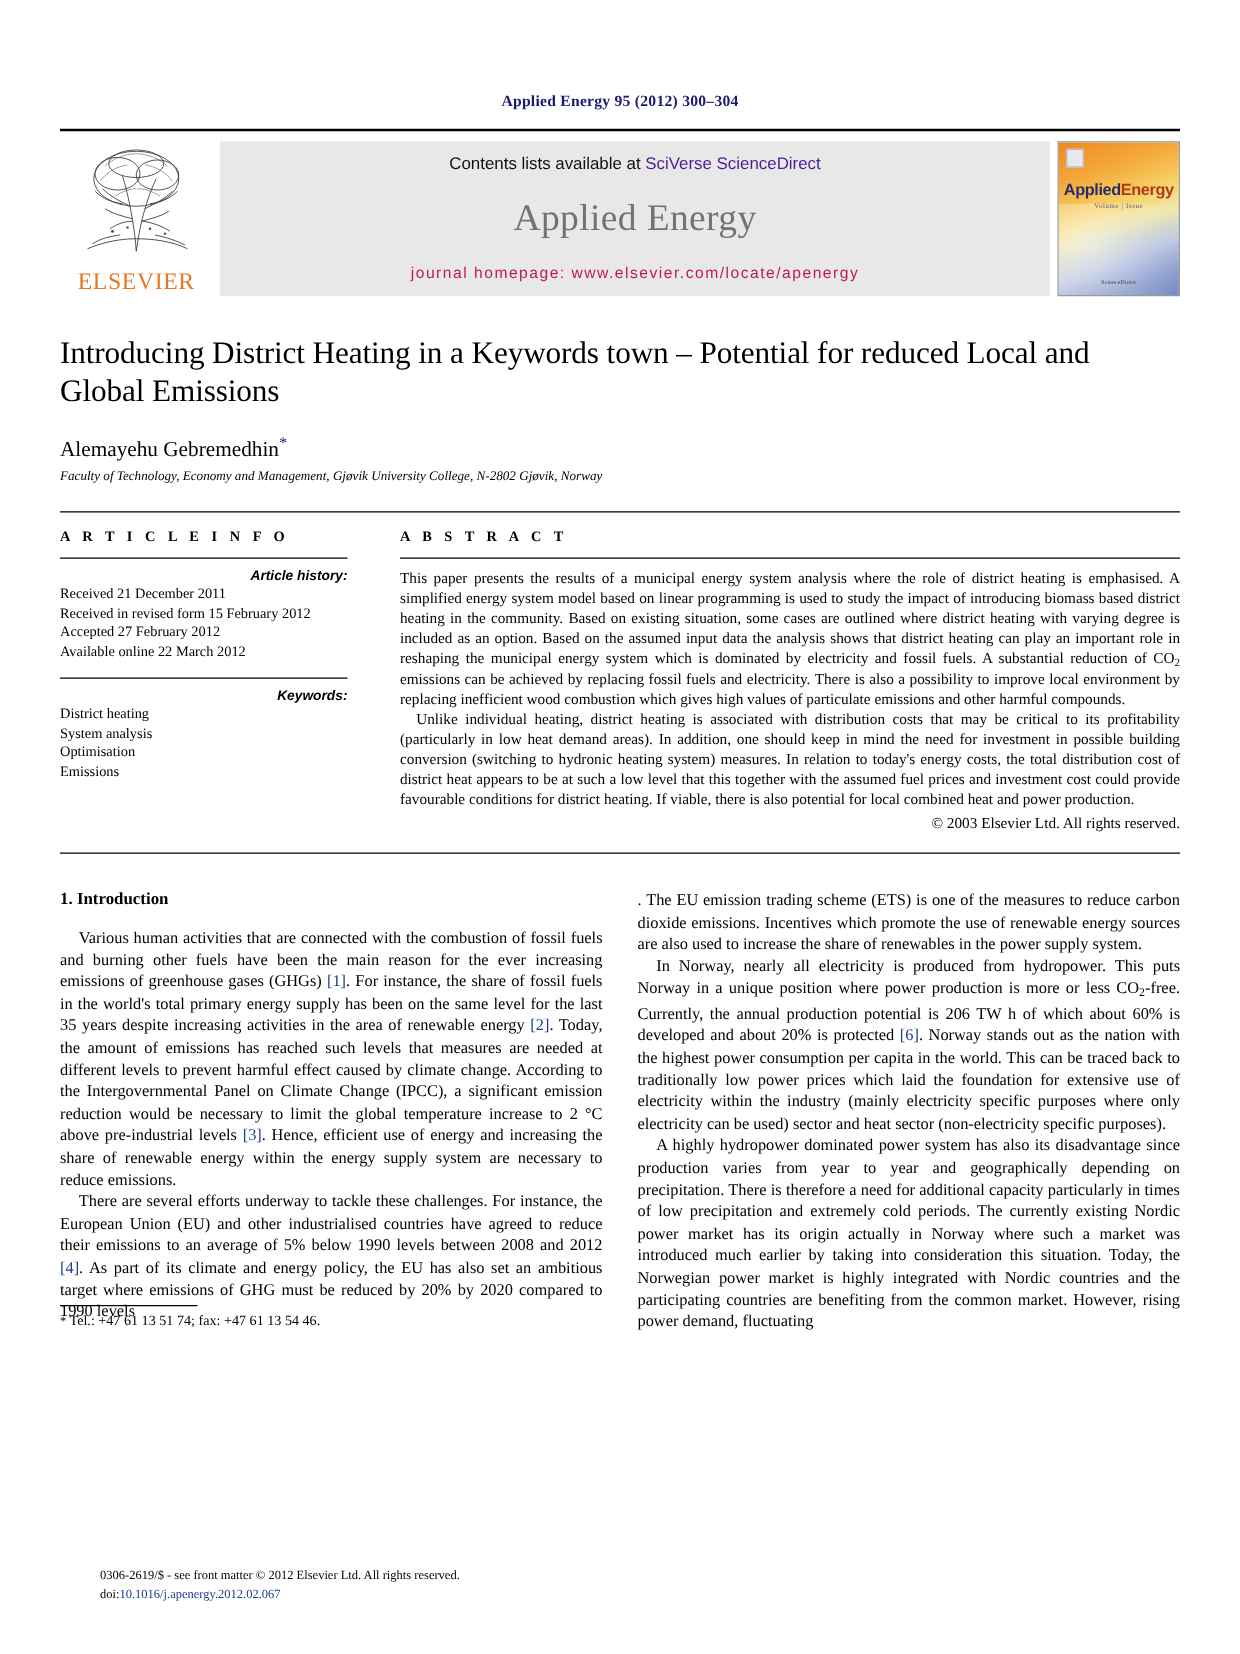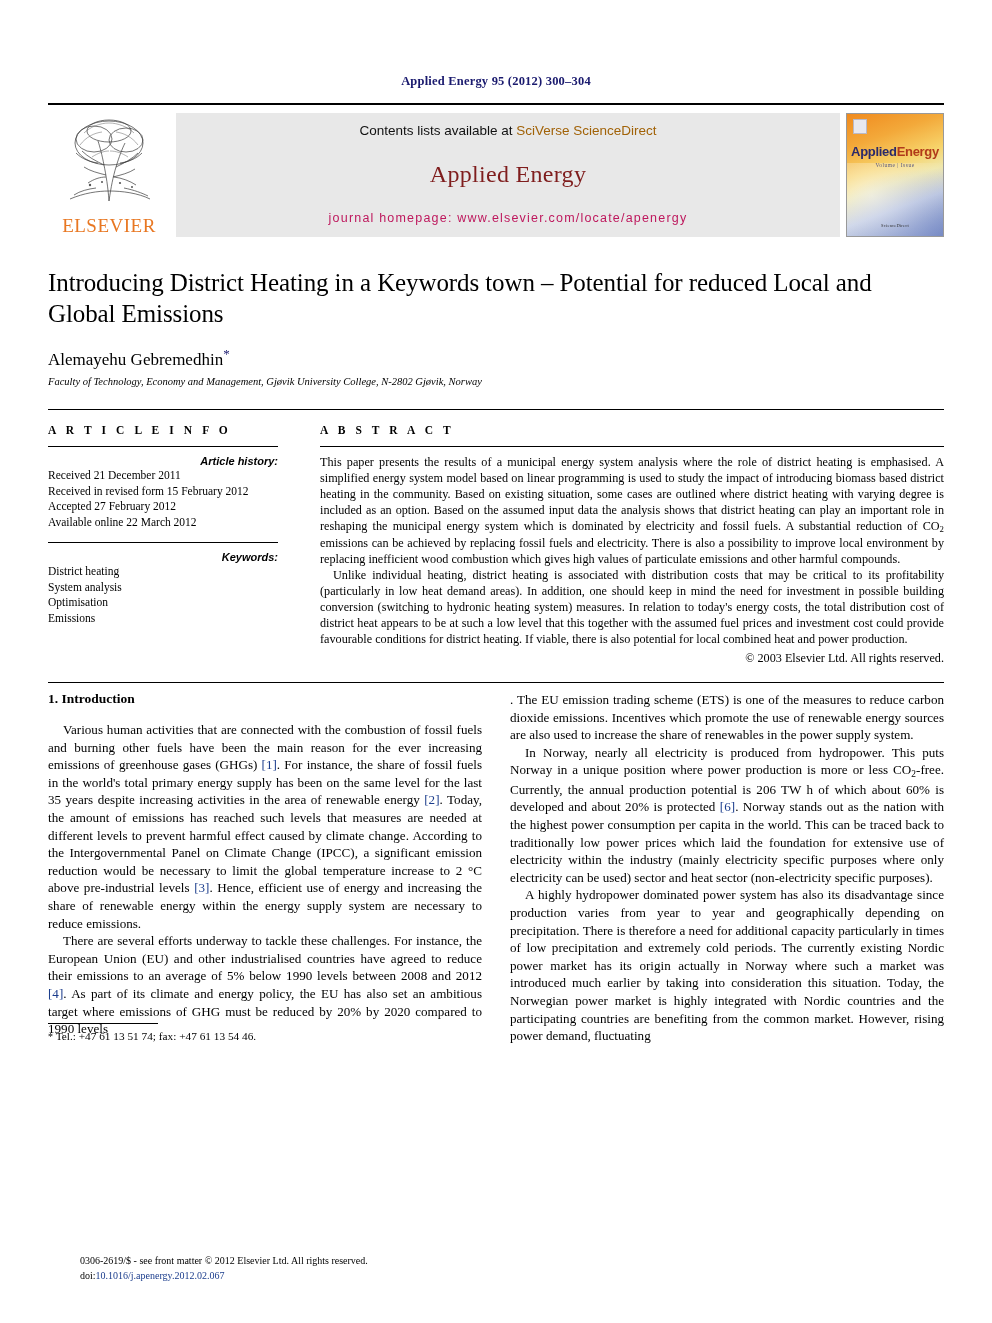--- a/index.html
+++ b/index.html
@@ -71,25 +71,25 @@
     justify-content: space-between;
     align-items: center;
     padding: 10px 0 12px 0;
     box-sizing: border-box;
   }
   .contents-line {
     font-size: 13.5px;
     font-family: "Liberation Sans", sans-serif;
     color: #111;
   }
-  .contents-line .sd-link { color: #a16207; }
+  .contents-line .sd-link { color: #4c1d95; }
   .journal-name {
     font-family: "Liberation Serif", serif;
-    font-size: 24px;
-    color: #7f1d1d;
+    font-size: 30px;
+    color: #737373;
     letter-spacing: 0.3px;
   }
   .homepage-line {
     font-family: "Liberation Sans", sans-serif;
     font-size: 12.5px;
     letter-spacing: 1.2px;
     color: #be185d;
   }
   .cover-thumb {
     width: 98px;
@@ -234,21 +234,21 @@
   .abstract-p + .abstract-p { text-indent: 13px; }
   .copyright {
     font-family: "Liberation Serif", serif;
     font-size: 12.2px;
     text-align: right;
     margin-top: 3px;
   }
 
   
   .body-cols {
-    margin: 8px 48px 0 48px;
+    margin: 28px 48px 0 48px;
     display: flex;
     column-gap: 28px;
   }
   .body-col {
     flex: 1 1 0;
     position: relative;
   }
   .sec-title {
     font-family: "Liberation Serif", serif;
     font-weight: bold;

